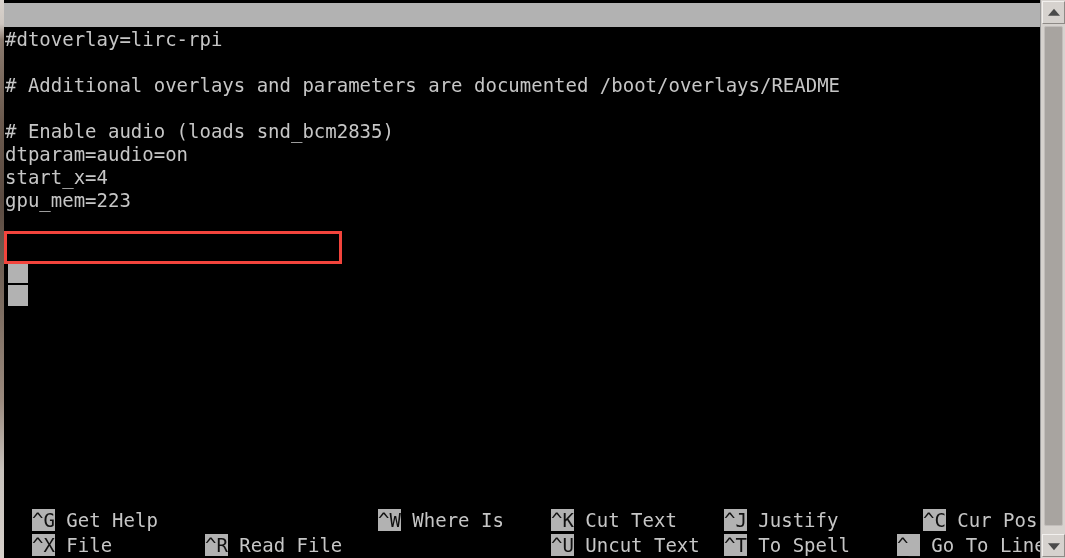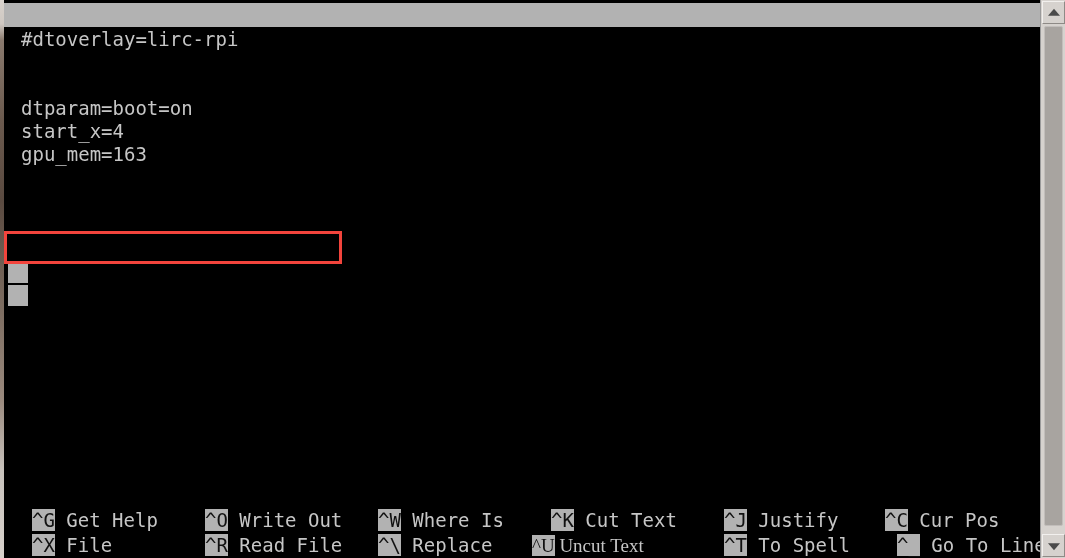--- a/index.html
+++ b/index.html
@@ -66,21 +66,21 @@
     background: #000000;
     overflow: hidden;
     z-index: 2;
   }
   .line {
     height: 23px;
     line-height: 23px;
     font-size: 19px;
     color: #c6c6c6;
     white-space: pre;
-    padding-left: 17px;
+    padding-left: 1px;
   }
 
   
   .cursor-block {
     position: absolute;
     left: 8px;
     top: 262px;
     width: 20px;
     height: 21px;
     background: #b2b2b2;
@@ -204,47 +204,47 @@
 
   <div class="left-edge"></div>
 
   <div class="titlebar">
     
   </div>
 
   <div class="editor">
     <div class="line">#dtoverlay=lirc-rpi</div>
     <div class="line"></div>
+    <div class="line"># Additional overlays and parameters are documented /boot/overlays/README</div>
     <div class="line"></div>
-    <div class="line">dtparam=boot=on</div>
+    <div class="line"># Enable audio (loads snd_bcm2835)</div>
+    <div class="line">dtparam=audio=on</div>
     <div class="line">start_x=4</div>
-    <div class="line">gpu_mem=163</div>
+    <div class="line">gpu_mem=223</div>
   </div>
 
   <div class="cursor-block"></div>
   <div class="cursor-block2"></div>
 
   <div class="annotation-box"></div>
 
   <div class="shortcutbar">
 
     <div class="sc-row">
       <span class="sc-cell" style="left:0px;"><span class="sc-key">^G</span><span class="sc-label"> Get Help</span></span>
-      <span class="sc-cell" style="left:173px;"><span class="sc-key">^O</span><span class="sc-label"> Write Out</span></span>
       <span class="sc-cell" style="left:346px;text-align:right;"><span class="sc-key">^W</span><span class="sc-label"> Where Is</span></span>
       <span class="sc-cell" style="left:519px;"><span class="sc-key">^K</span><span class="sc-label"> Cut Text</span></span>
       <span class="sc-cell" style="left:692px;"><span class="sc-key">^J</span><span class="sc-label"> Justify</span></span>
-      <span class="sc-cell" style="left:853px;"><span class="sc-key">^C</span><span class="sc-label"> Cur Pos</span></span>
+      <span class="sc-cell" style="left:891px;"><span class="sc-key">^C</span><span class="sc-label"> Cur Pos</span></span>
     </div>
 
     <div class="sc-row">
       <span class="sc-cell" style="left:0px;"><span class="sc-key">^X</span><span class="sc-label"> File</span></span>
       <span class="sc-cell" style="left:173px;text-align:right;"><span class="sc-key">^R</span><span class="sc-label"> Read File</span></span>
-      <span class="sc-cell" style="left:346px;"><span class="sc-key">^\</span><span class="sc-label"> Replace</span></span>
-      <span class="sc-cell" style="left:500px;font-family:Liberation Serif, serif;"><span class="sc-key">^U</span><span class="sc-label"> Uncut Text</span></span>
+      <span class="sc-cell" style="left:519px;"><span class="sc-key">^U</span><span class="sc-label"> Uncut Text</span></span>
       <span class="sc-cell" style="left:692px;"><span class="sc-key">^T</span><span class="sc-label"> To Spell</span></span>
       <span class="sc-cell" style="left:865px;"><span class="sc-key">^_</span><span class="sc-label"> Go To Line</span></span>
     </div>
 
   </div>
 
   <div class="scrollbar">
     <div class="sb-btn sb-up">
       <span class="sb-arrow"></span>
     </div>

